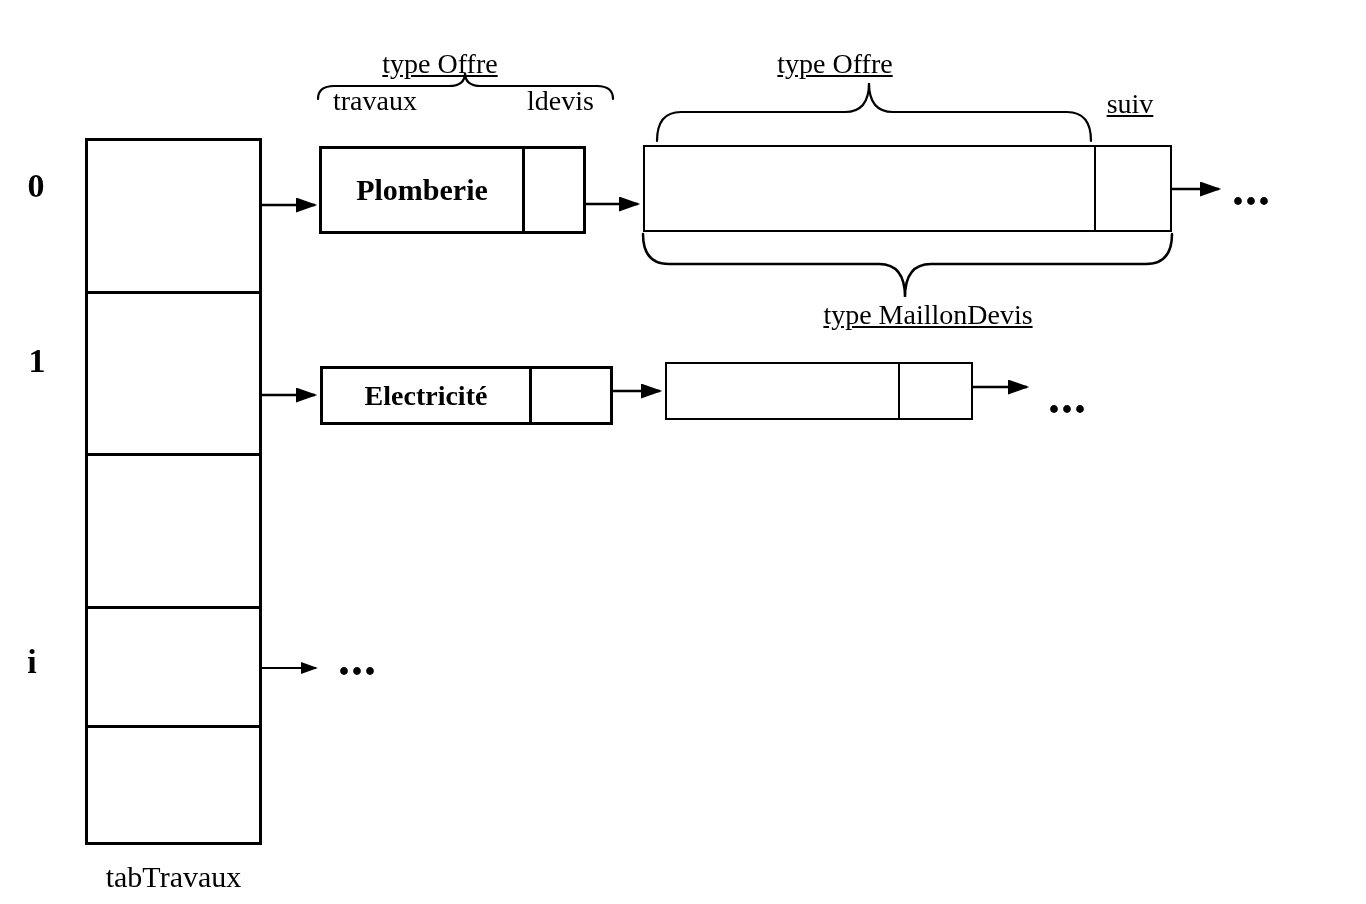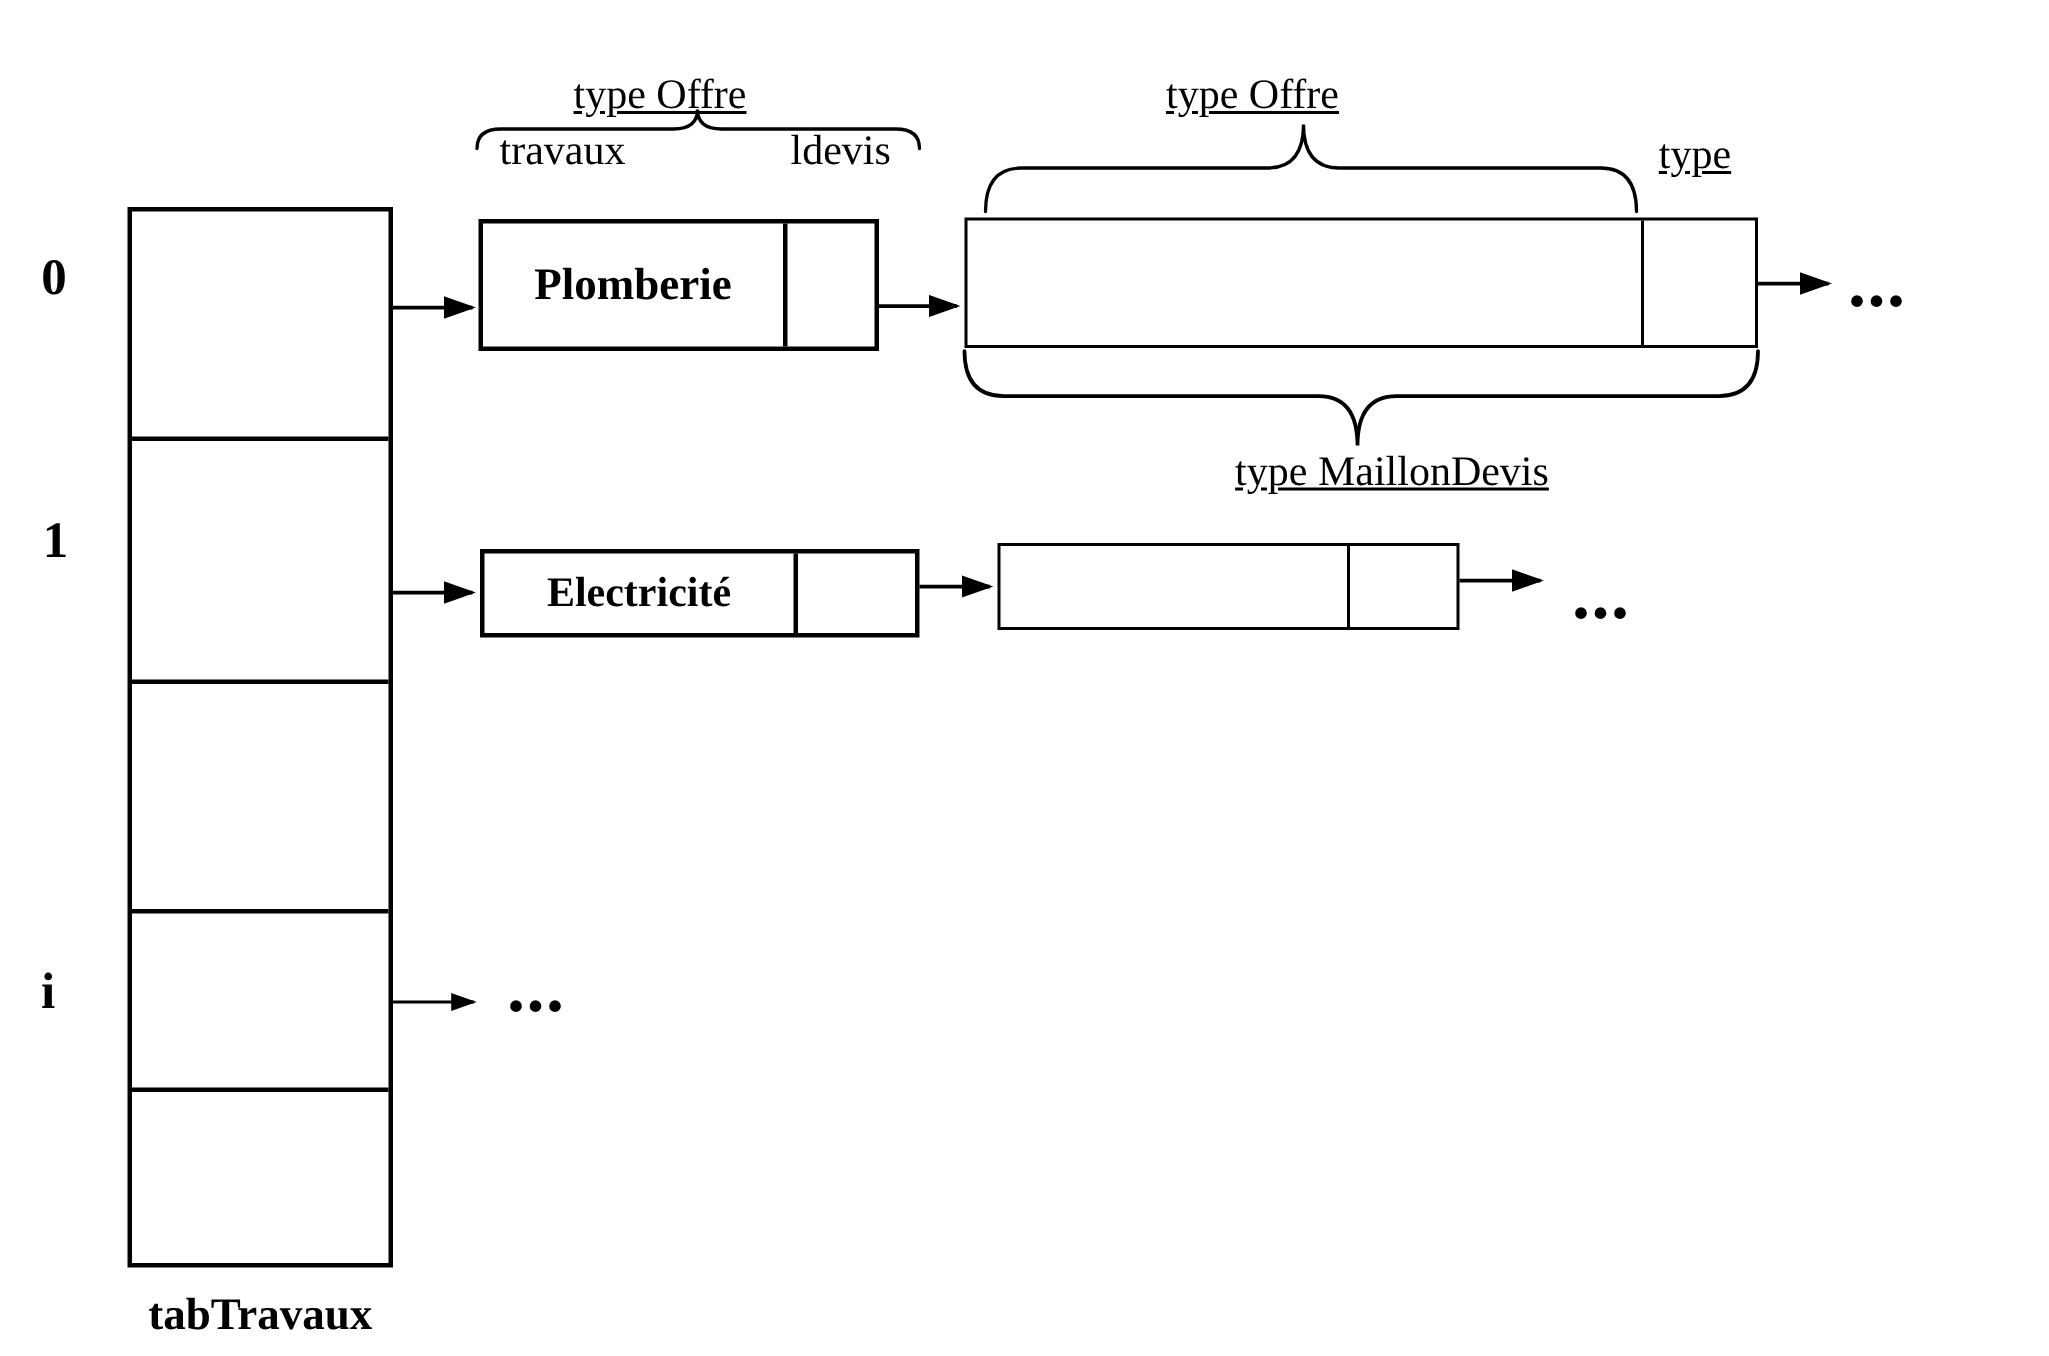--- a/index.html
+++ b/index.html
@@ -36,21 +36,21 @@
     flex: 1 1 auto; display: flex; align-items: center; justify-content: center;
     font-weight: bold;
   }
   .node .ptr { flex: 0 0 auto; border-left: 3px solid #000; }
   .node.thin .ptr { border-left-width: 2px; }
 
   .lbl { position: absolute; white-space: nowrap; line-height: 1.15; }
   .lbl.centered { text-align: center; transform: translateX(-50%); text-decoration: underline; }
   .annot { font-size: 28px; }
   .idx { font-size: 34px; font-weight: bold; text-align: center; }
-  .arrname { font-size: 30px; font-weight: bold; text-align: center; }
+  .arrname { font-size: 30px; font-weight: normal; text-align: center; }
   .dots { font-size: 48px; font-weight: bold; line-height: 48px; letter-spacing: 1px; }
 </style>
 </head>
 <body>
 
 <div class="canvas">
 
   <svg class="overlay" width="1366" height="904" viewBox="0 0 1366 904">
     <defs>
       <marker id="ah" markerWidth="9" markerHeight="6" refX="7.6" refY="3" orient="auto">
@@ -101,20 +101,20 @@
 
   <div class="node thin" style="left:665px; top:362px; width:308px; height:58px;">
     <div class="val"></div>
     <div class="ptr" style="flex-basis:71px;"></div>
   </div>
 
   <div class="lbl annot centered" style="left:440px; top:48px;">type Offre</div>
   <div class="lbl annot" style="left:333px; top:85px;">travaux</div>
   <div class="lbl annot" style="left:527px; top:85px;">ldevis</div>
   <div class="lbl annot centered" style="left:835px; top:48px;">type Offre</div>
-  <div class="lbl annot centered" style="left:1130px; top:88px;">type</div>
+  <div class="lbl annot centered" style="left:1130px; top:88px;">suiv</div>
   <div class="lbl annot centered" style="left:928px; top:299px;">type MaillonDevis</div>
 
   <div class="lbl dots" style="left:1232px; top:165px;">...</div>
   <div class="lbl dots" style="left:1048px; top:373px;">...</div>
   <div class="lbl dots" style="left:338px; top:635px;">...</div>
 
 </div>
 
 </body></html>

